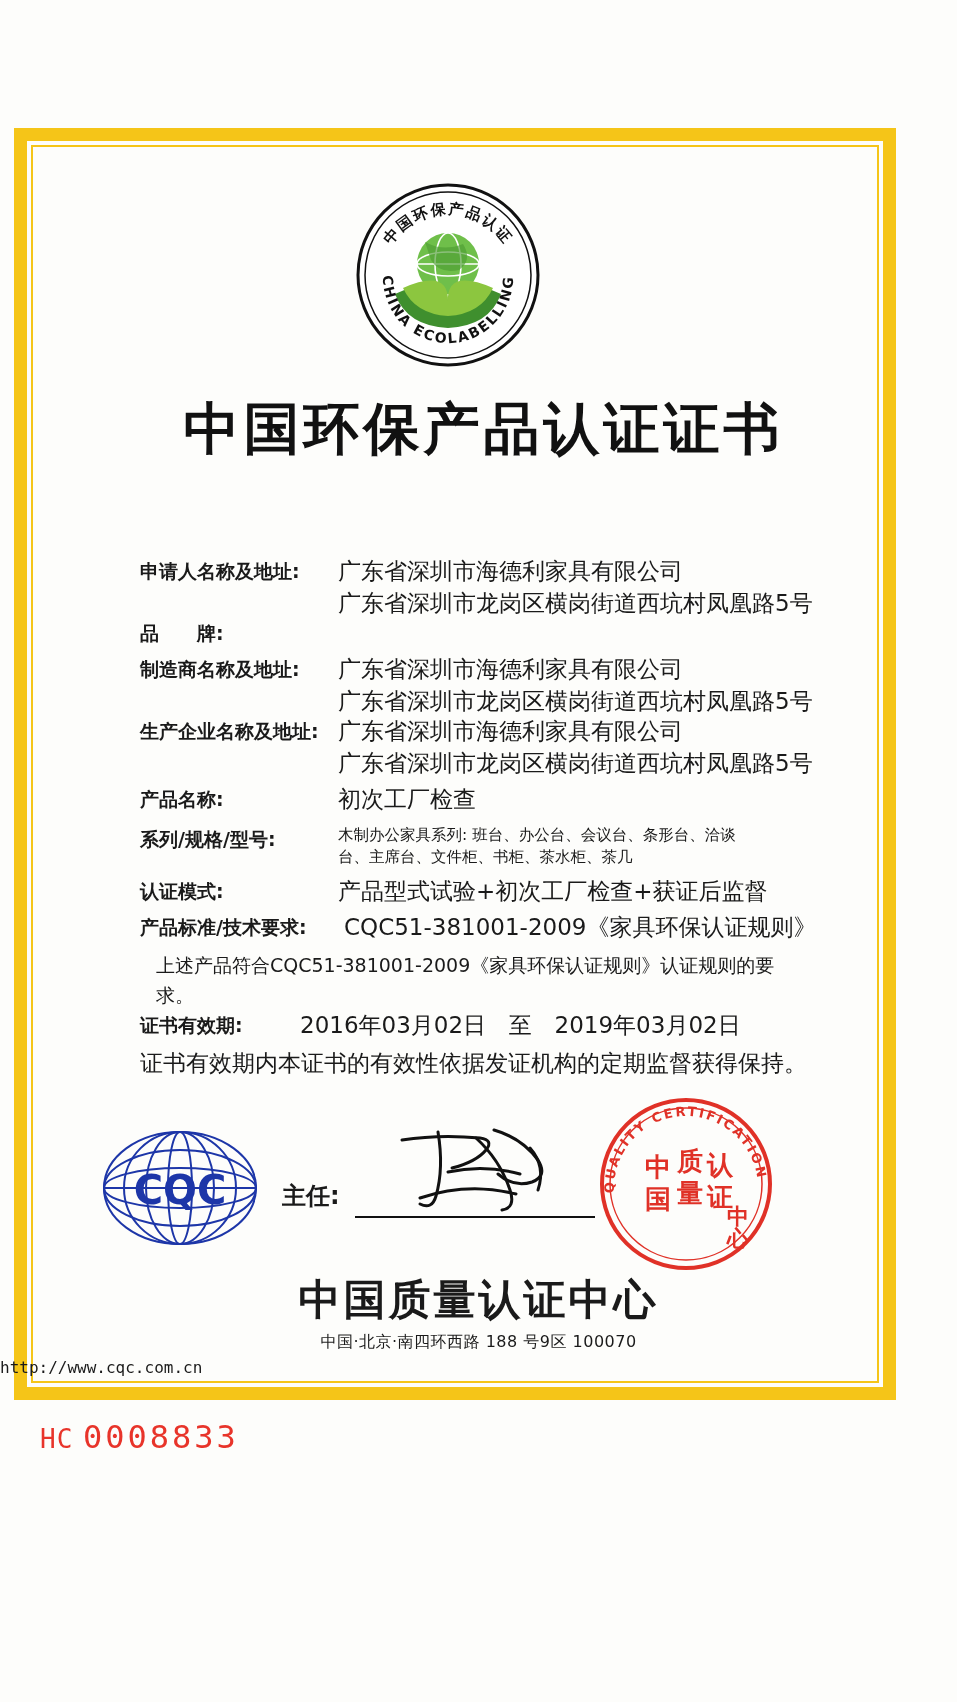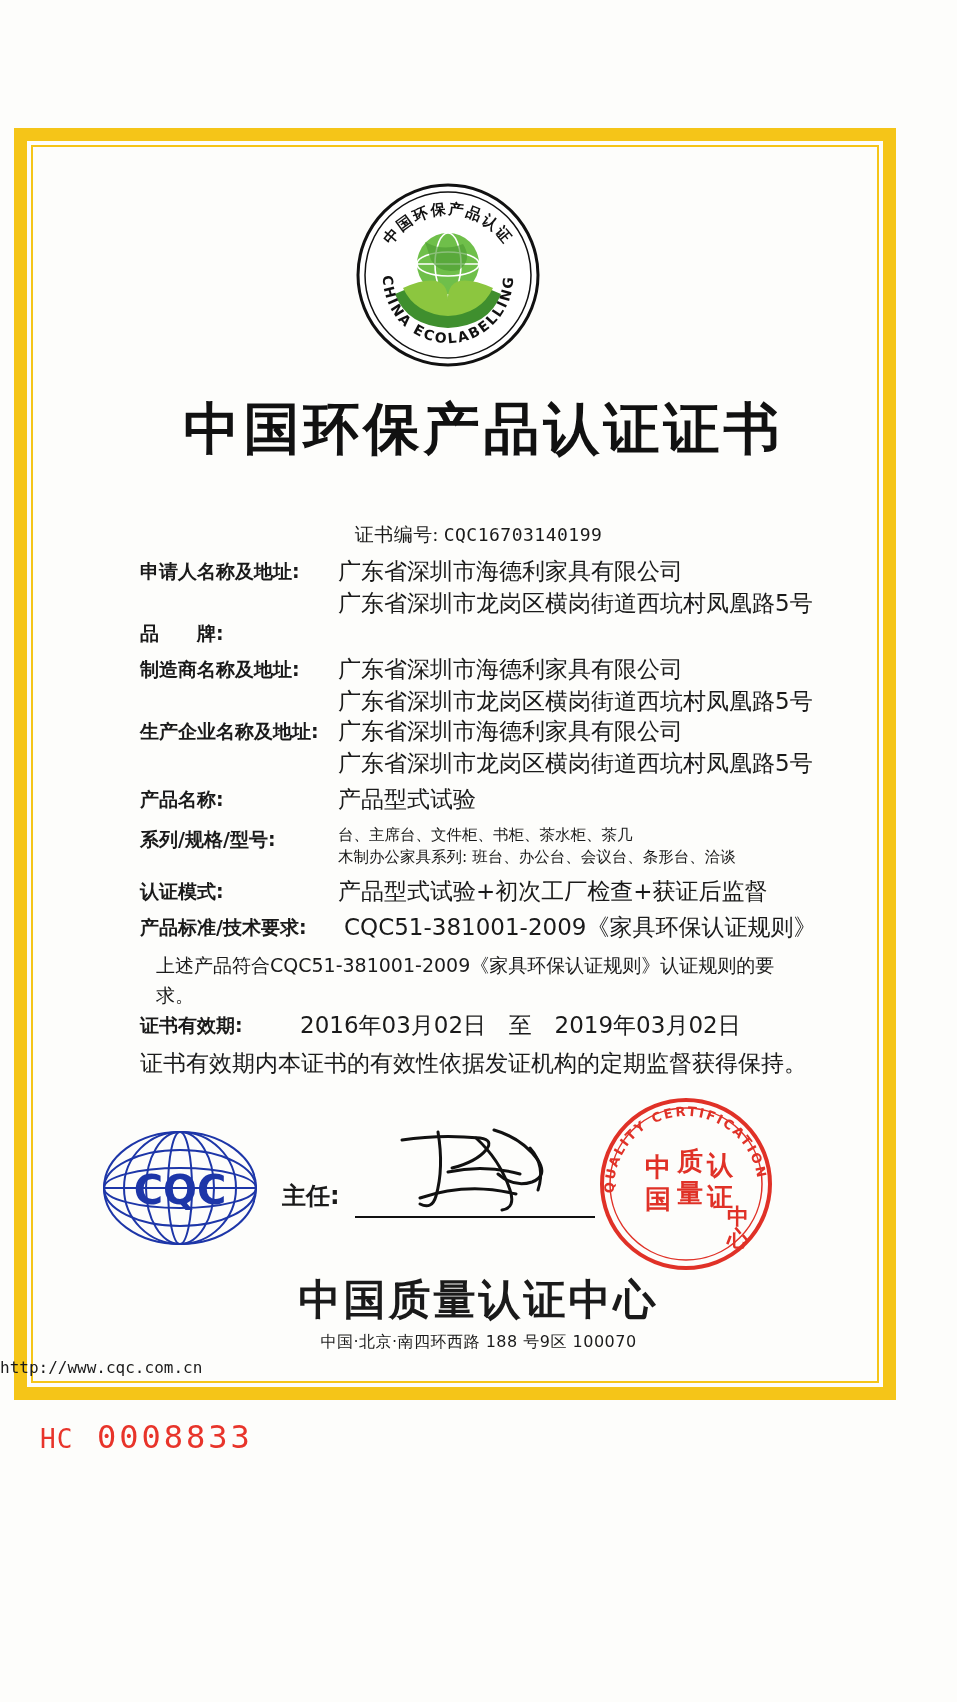--- a/index.html
+++ b/index.html
@@ -179,21 +179,21 @@
 
   .serial {
     position: absolute;
     left: 40px;
     top: 1418px;
     color: #e8342a;
     font-family: "DejaVu Sans Mono", monospace;
     white-space: nowrap;
   }
   .serial .prefix { font-size: 26px; letter-spacing: 1px; }
-  .serial .digits { font-size: 32px; letter-spacing: 3px; margin-left: 14px; }
+  .serial .digits { font-size: 32px; letter-spacing: 3px; }
 </style>
 </head>
 <body>
 
 <div class="page">
 
   <div class="border-outer"></div>
   <div class="border-inner"></div>
 
   <div class="emblem">
@@ -216,24 +216,20 @@
         <textPath href="#arcTop" startOffset="50%" text-anchor="middle">中国环保产品认证</textPath>
       </text>
       <text font-family="DejaVu Sans, sans-serif" font-size="14" font-weight="bold" fill="#111" letter-spacing="2">
         <textPath href="#arcBottom" startOffset="50%" text-anchor="middle">CHINA ECOLABELLING</textPath>
       </text>
     </svg>
   </div>
 
   <div class="cert-title">中国环保产品认证证书</div>
 
-  <div class="cert-no">
-    <span>证书编号:</span>
-    <span class="num">CQC16703140199</span>
-  </div>
 
   <div class="field" style="left:140px; top:558px;">
     <span class="label">申请人名称及地址:</span>
   </div>
   <div class="field" style="left:338px; top:558px;">
     <div class="value">广东省深圳市海德利家具有限公司</div>
     <div class="value" style="margin-top:6px;">广东省深圳市龙岗区横岗街道西坑村凤凰路5号</div>
   </div>
 
   <div class="field" style="left:140px; top:620px;">
@@ -256,29 +252,29 @@
   </div>
   <div class="field" style="left:338px; top:718px;">
     <div class="value">广东省深圳市海德利家具有限公司</div>
     <div class="value" style="margin-top:6px;">广东省深圳市龙岗区横岗街道西坑村凤凰路5号</div>
   </div>
 
   <div class="field" style="left:140px; top:786px;">
     <span class="label">产品名称:</span>
   </div>
   <div class="field" style="left:338px; top:786px;">
-    <span class="value">产品型式试验</span>
+    <span class="value">初次工厂检查</span>
   </div>
 
   <div class="field" style="left:140px; top:826px;">
     <span class="label">系列/规格/型号:</span>
   </div>
   <div class="field" style="left:338px; top:824px;">
+    <div class="value-small">木制办公家具系列: 班台、办公台、会议台、条形台、洽谈</div>
     <div class="value-small">台、主席台、文件柜、书柜、茶水柜、茶几</div>
-    <div class="value-small">木制办公家具系列: 班台、办公台、会议台、条形台、洽谈</div>
   </div>
 
   <div class="field" style="left:140px; top:878px;">
     <span class="label">认证模式:</span>
   </div>
   <div class="field" style="left:338px; top:878px;">
     <span class="value">产品型式试验+初次工厂检查+获证后监督</span>
   </div>
 
   <div class="field" style="left:140px; top:914px;">

